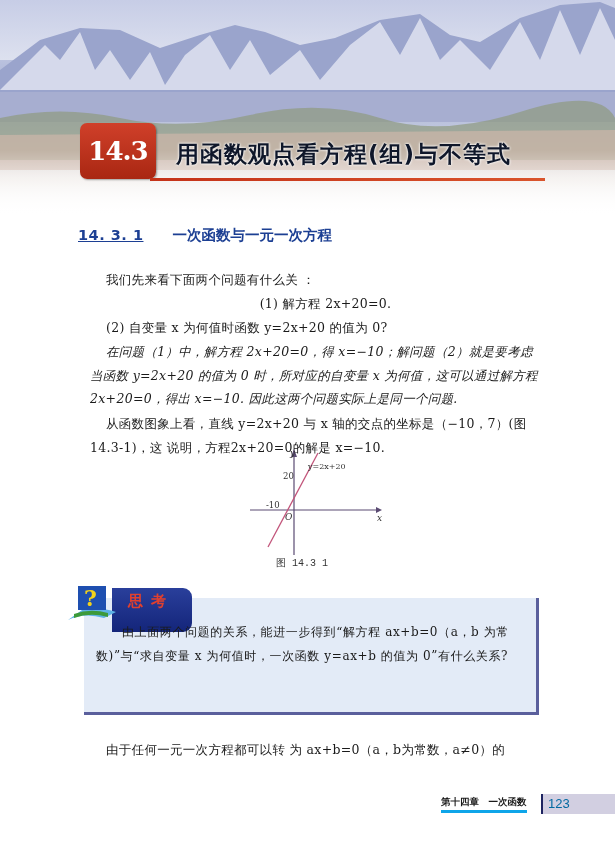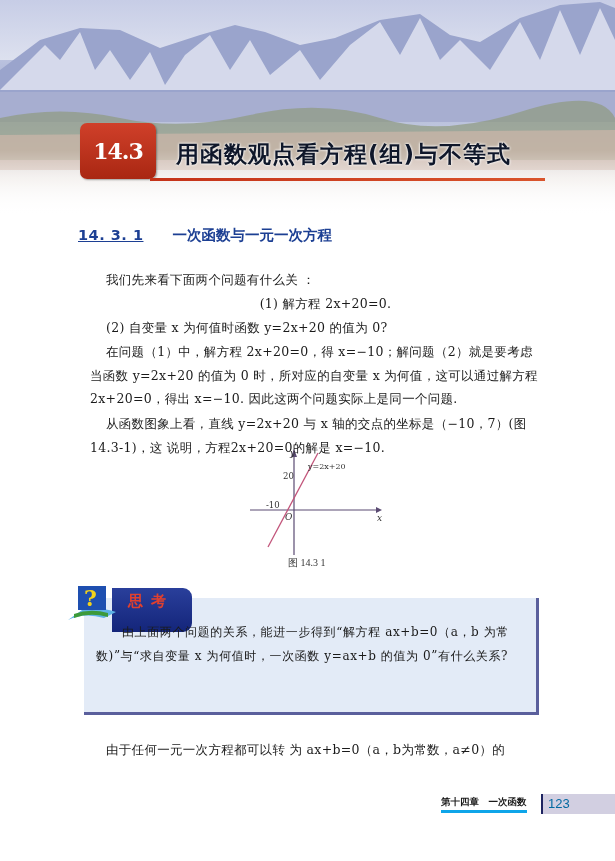--- a/index.html
+++ b/index.html
@@ -14,21 +14,21 @@
     position:absolute; left:0; top:0; width:615px; height:215px; overflow:hidden;
     background:linear-gradient(180deg,#c9cfe6 0%,#d7dcee 12%,#b7bfdd 30%,#aeb7d6 45%,#bfc6de 60%,#d9d6d6 72%,#ece7e4 82%,#ffffff 100%);
   }
   .banner svg { position:absolute; left:0; top:0; }
   .chapter-badge {
     position:absolute; left:80px; top:123px; width:76px; height:56px;
     background:linear-gradient(180deg,#d0402a,#a92712);
     border-radius:7px;
     box-shadow:1px 1px 2px rgba(0,0,0,.35);
     color:#ffffff; font-family:"DejaVu Serif",serif; font-weight:bold;
-    font-size:22px; line-height:56px; text-align:center; letter-spacing:-1px;
+    font-size:26px; line-height:56px; text-align:center; letter-spacing:-1px;
   }
   .chapter-title {
     position:absolute; left:176px; top:139px;
     font-family:"DejaVu Sans",sans-serif; font-weight:bold; font-size:23px;
     color:#0f172a; letter-spacing:1px;
     text-shadow:0 0 2px #ffffff,0 0 3px #ffffff;
   }
   .title-rule {
     position:absolute; left:150px; top:178px; width:395px; height:3px;
     background:linear-gradient(90deg,#c43218,#d9542c);
@@ -42,22 +42,22 @@
   .section-heading .num { margin-right:24px; letter-spacing:0.5px;text-decoration:underline; }
   
   .para {
     position:absolute; left:90px; width:455px;
     font-size:12.5px; line-height:23.5px; letter-spacing:0.3px;
   }
   .para.indent { left:90px; text-indent:16px; }
   
   .figure { position:absolute; left:248px; top:447px; width:135px; height:130px; }
   .fig-caption {
-    position:absolute; left:288px; top:556px; font-size:10px; color:#333;
-    font-family:Liberation Serif, serif;
+    position:absolute; left:276px; top:556px; font-size:10px; color:#333;
+    font-family:Liberation Mono, monospace;
     text-align:right;
   }
   
   .think-box {
     position:absolute; left:84px; top:598px; width:452px; height:114px;
     background:#e3ebf7;
     border-right:3px solid #5a5f9c; border-bottom:3px solid #5a5f9c;
   }
   .think-label {
     position:absolute; left:112px; top:588px; width:80px; height:44px;
@@ -116,21 +116,21 @@
 <div class="title-rule"></div>
 
 <div class="section-heading">
   <span class="num">14. 3. 1</span>
   <span>一次函数与一元一次方程</span>
 </div>
 
 <div class="para indent" style="top:268px;">我们先来看下面两个问题有什么关 ：</div>
 <div class="para indent" style="top:292px;text-align:center;">(1) 解方程 2x+20=0.</div>
 <div class="para indent" style="top:316px;">(2) 自变量 x 为何值时函数 y=2x+20 的值为 0?</div>
-<div class="para indent" style="top:340px;">在问题（1）中，解方程 2x+20=0，得 x=−10；解问题（2）就是要考虑当函数 y=2x+20 的值为 0 时，所对应的自变量 x 为何值，这可以通过解方程2x+20=0，得出 x=−10. 因此这两个问题实际上是同一个问题.</div>
+<div class="para indent" style="top:340px;font-style:italic;">在问题（1）中，解方程 2x+20=0，得 x=−10；解问题（2）就是要考虑当函数 y=2x+20 的值为 0 时，所对应的自变量 x 为何值，这可以通过解方程2x+20=0，得出 x=−10. 因此这两个问题实际上是同一个问题.</div>
 <div class="para indent" style="top:412px;">从函数图象上看，直线 y=2x+20 与 x 轴的交点的坐标是（−10，7）(图 14.3-1)，这 说明，方程2x+20=0的解是 x=−10.</div>
 
 <svg class="figure" viewBox="0 0 135 130">
   <line x1="2" y1="63" x2="128" y2="63" stroke="#5a4a72" stroke-width="1.2"></line>
   <polygon points="128,60 134,63 128,66" fill="#5a4a72"></polygon>
   <line x1="46" y1="4" x2="46" y2="108" stroke="#5a4a72" stroke-width="1.2"></line>
   <polygon points="43,10 46,2 49,10" fill="#5a4a72"></polygon>
   <line x1="20" y1="100" x2="70" y2="6" stroke="#c2547a" stroke-width="1.3"></line>
   <text x="42" y="9" font-size="9" font-style="italic" fill="#333" font-family="DejaVu Serif, serif">y</text>
   <text x="129" y="74" font-size="9" font-style="italic" fill="#333" font-family="DejaVu Serif, serif">x</text>

